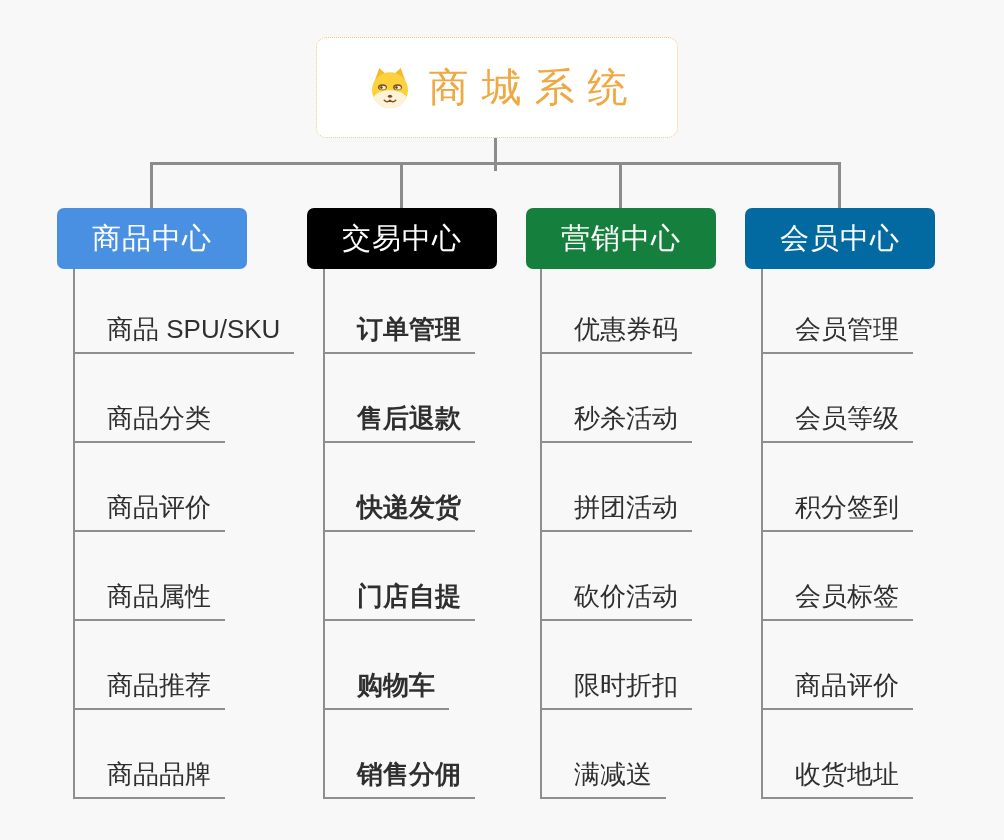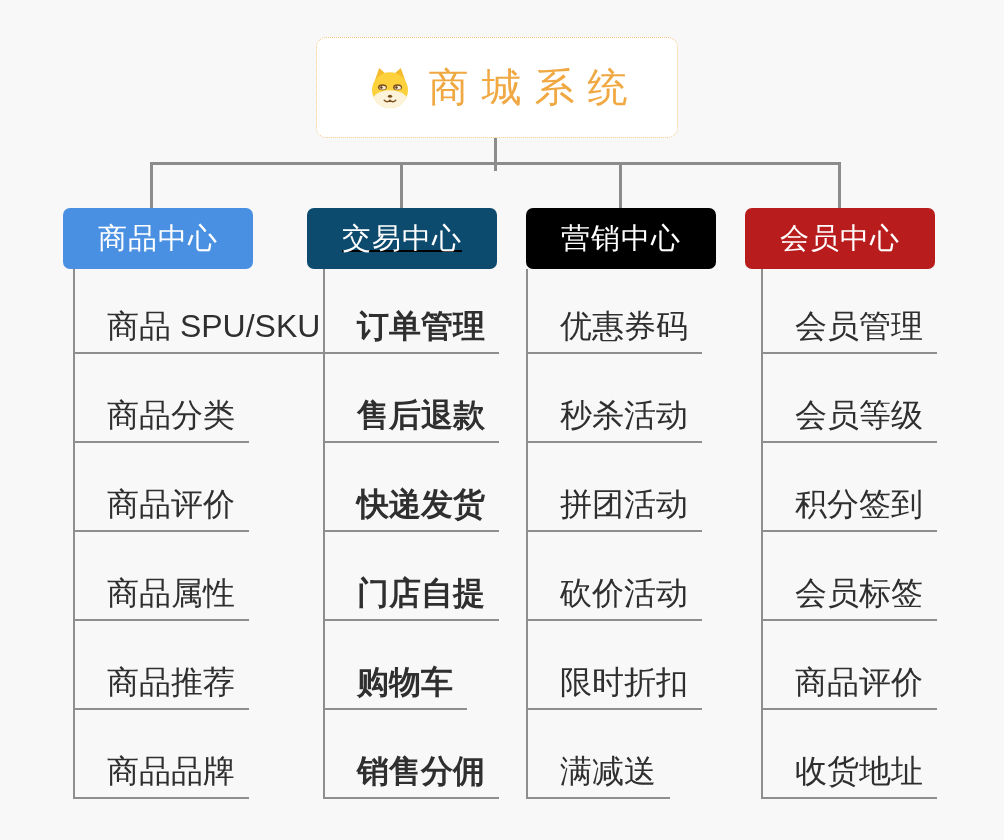--- a/index.html
+++ b/index.html
@@ -52,54 +52,54 @@
   
   .node {
     position: absolute;
     top: 208px;
     width: 190px; height: 61px;
     border-radius: 7px;
     display: flex;
     align-items: center;
     justify-content: center;
   }
-  .branch-0 .node { left: 63px; }
+  .branch-0 .node { left: 57px; }
   .branch-1 .node { left: 307px; }
   .branch-2 .node { left: 526px; }
   .branch-3 .node { left: 745px; }
   .node-label {
     color: #FFFFFF;
     font-size: 29px;
     letter-spacing: 1px;
     white-space: nowrap;
   }
 
   
   .col {
     position: absolute;
     top: 269px;
     width: max-content;
     border-left: 2px solid var(--leaf-line, #8E8E8E);
   }
   .branch-0 .col { left: 73px; }
   .branch-1 .col { left: 323px; font-weight: bold; }
-  .branch-2 .col { left: 526px; }
+  .branch-2 .col { left: 540px; }
   .branch-3 .col { left: 761px; }
   .leaf {
     height: 89px;
     box-sizing: border-box;
     width: max-content;
     display: flex;
     align-items: flex-end;
     padding: 0 14px 8px 32px;
     border-bottom: 2px solid var(--leaf-line, #8E8E8E);
   }
   .leaf:first-child { height: 85px; }
   .leaf-label {
-    font-size: 32px;
+    font-size: 26px;
     line-height: 1.1;
     color: var(--leaf-text, #2F2F2F);
     white-space: nowrap;
   }
 </style>
 </head>
 <body>
 
 <div class="canvas">
 
@@ -156,21 +156,21 @@
           <div class="leaf">
             <span class="leaf-label">商品推荐</span>
           </div>
           <div class="leaf">
             <span class="leaf-label">商品品牌</span>
           </div>
         </div>
     </div>
 
     <div class="branch branch-1">
-      <div class="node" style="background: #0c4a6e; text-decoration: underline;">
+      <div class="node" style="background: #000000; text-decoration: underline;">
         <span class="node-label">交易中心</span>
       </div>
       <div class="col">
           <div class="leaf">
             <span class="leaf-label">订单管理</span>
           </div>
           <div class="leaf">
             <span class="leaf-label">售后退款</span>
           </div>
           <div class="leaf">
@@ -182,21 +182,21 @@
           <div class="leaf">
             <span class="leaf-label">购物车</span>
           </div>
           <div class="leaf">
             <span class="leaf-label">销售分佣</span>
           </div>
         </div>
     </div>
 
     <div class="branch branch-2">
-      <div class="node" style="background: #000000;">
+      <div class="node" style="background: #15803d;">
         <span class="node-label">营销中心</span>
       </div>
       <div class="col">
           <div class="leaf">
             <span class="leaf-label">优惠券码</span>
           </div>
           <div class="leaf">
             <span class="leaf-label">秒杀活动</span>
           </div>
           <div class="leaf">
@@ -208,21 +208,21 @@
           <div class="leaf">
             <span class="leaf-label">限时折扣</span>
           </div>
           <div class="leaf">
             <span class="leaf-label">满减送</span>
           </div>
         </div>
     </div>
 
     <div class="branch branch-3">
-      <div class="node" style="background: #b91c1c;">
+      <div class="node" style="background: #0369a1;">
         <span class="node-label">会员中心</span>
       </div>
       <div class="col">
           <div class="leaf">
             <span class="leaf-label">会员管理</span>
           </div>
           <div class="leaf">
             <span class="leaf-label">会员等级</span>
           </div>
           <div class="leaf">

